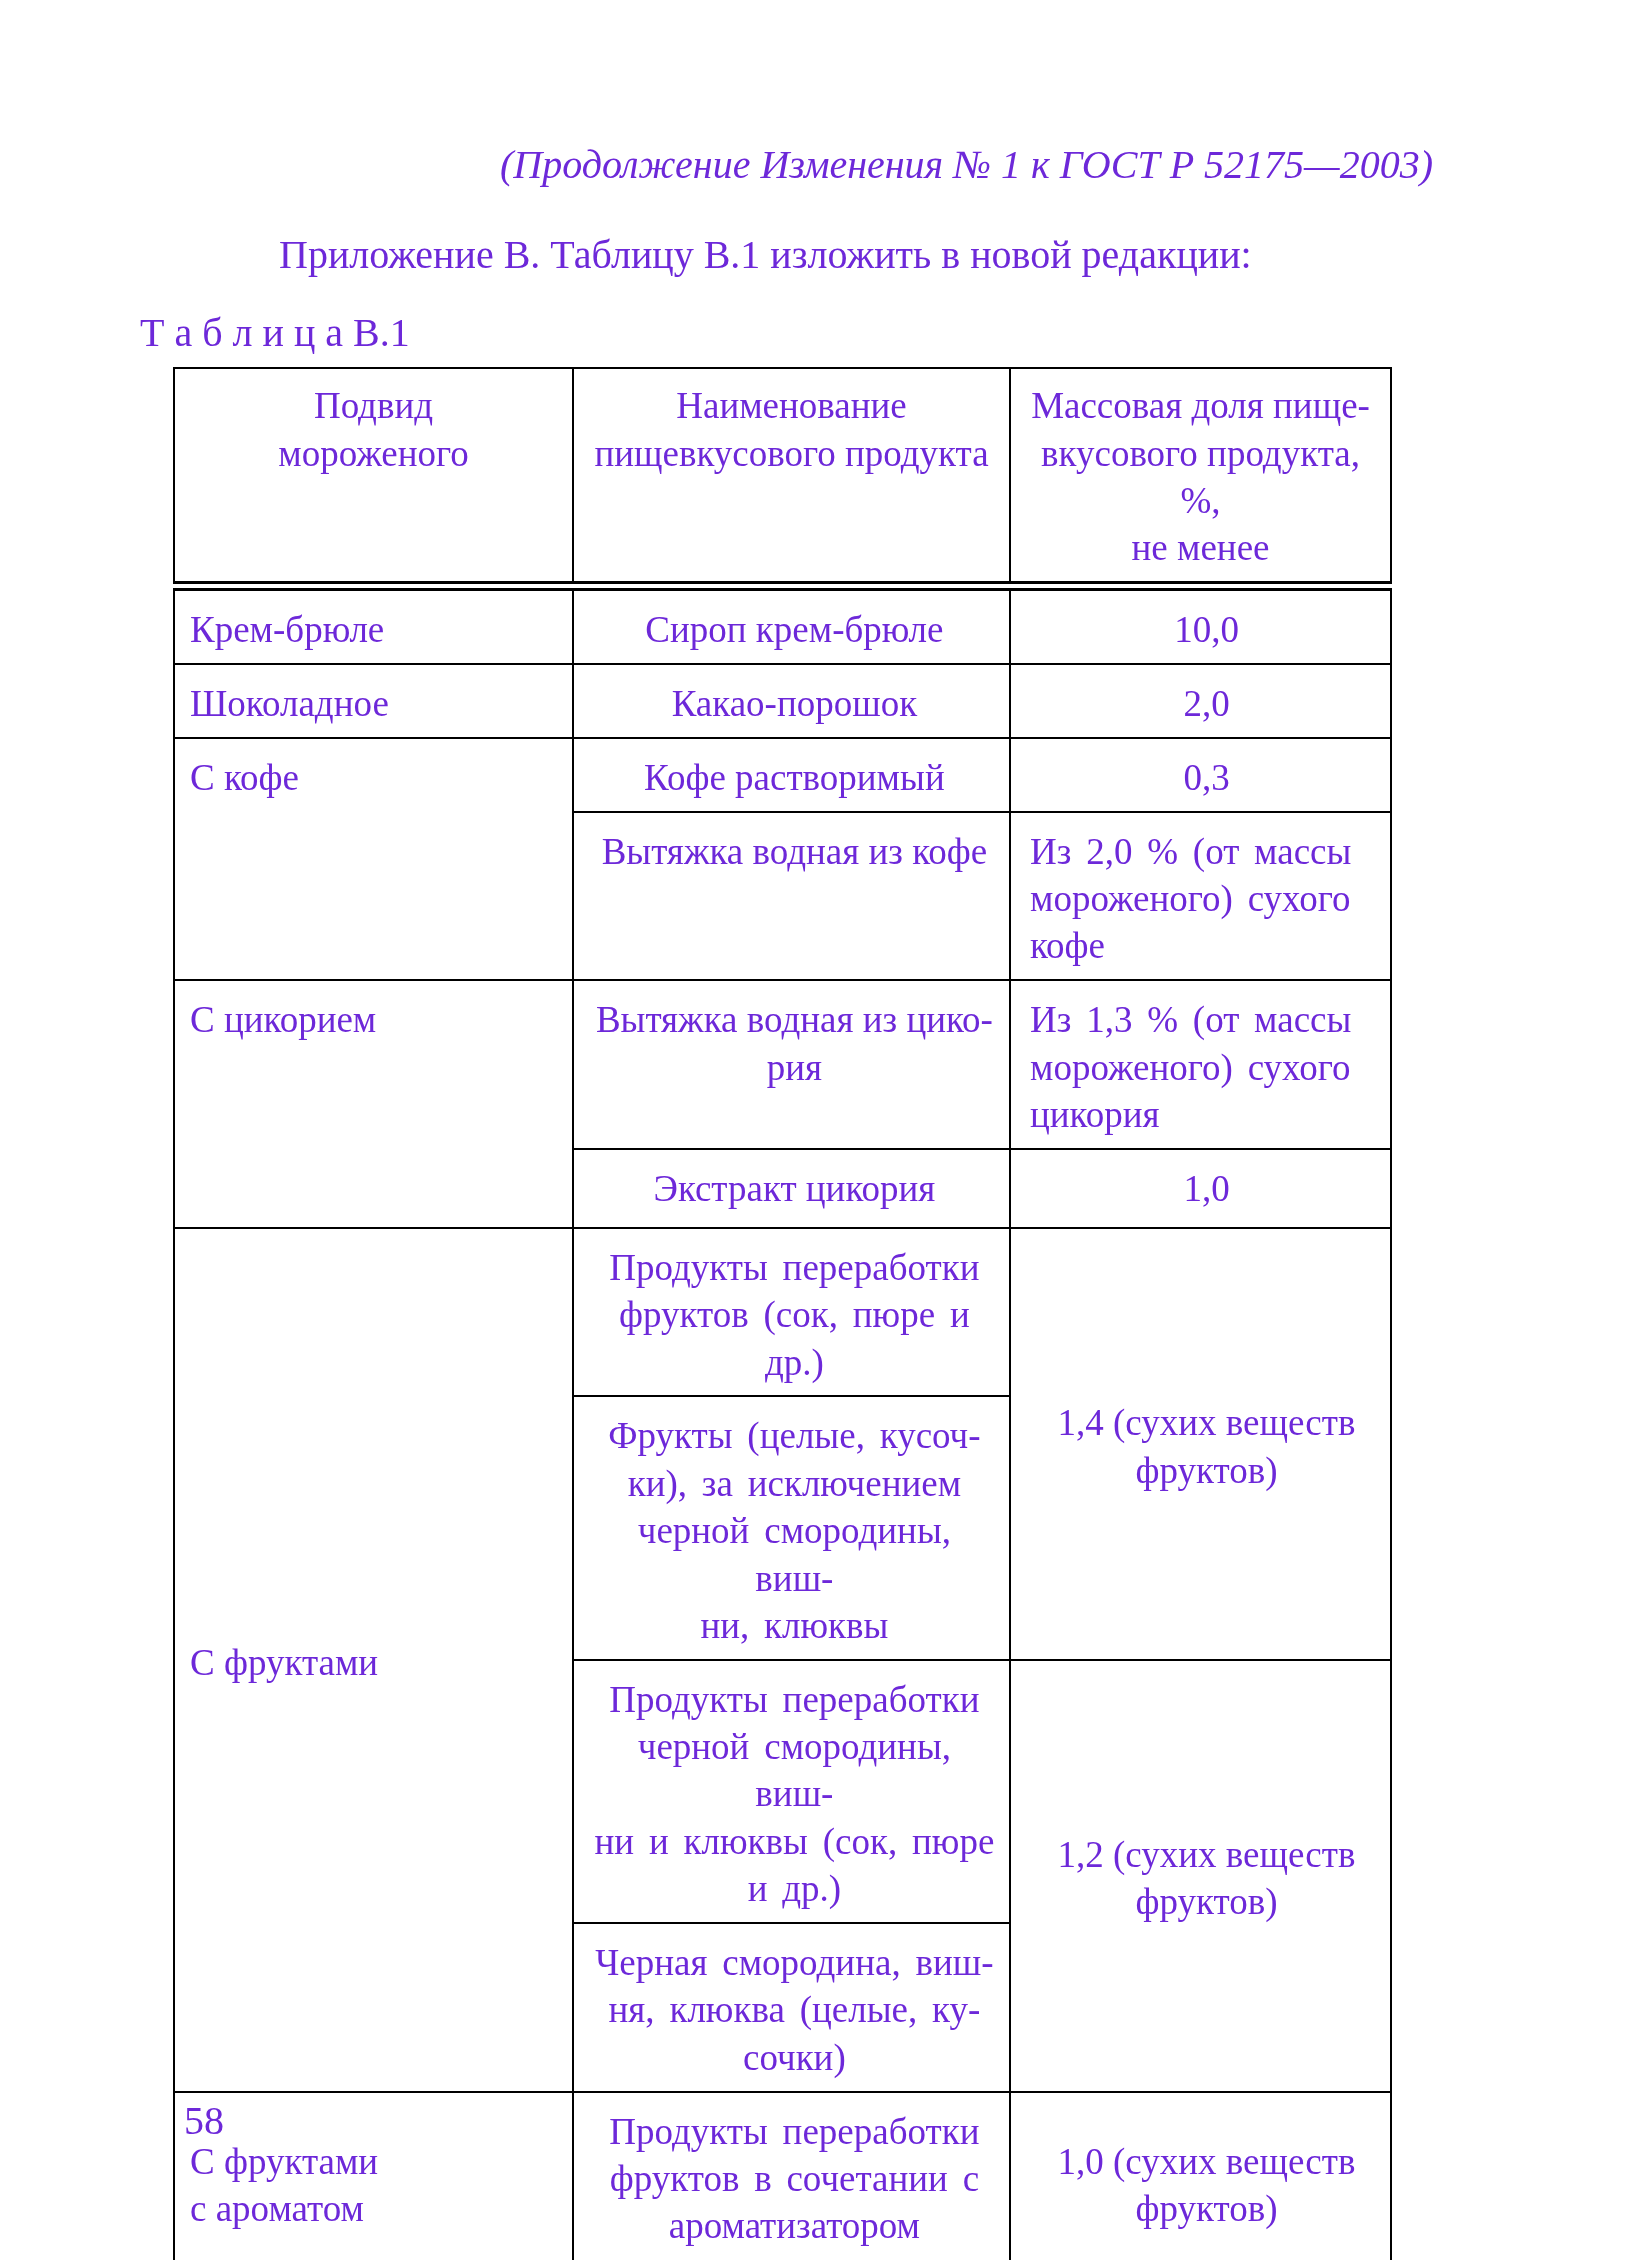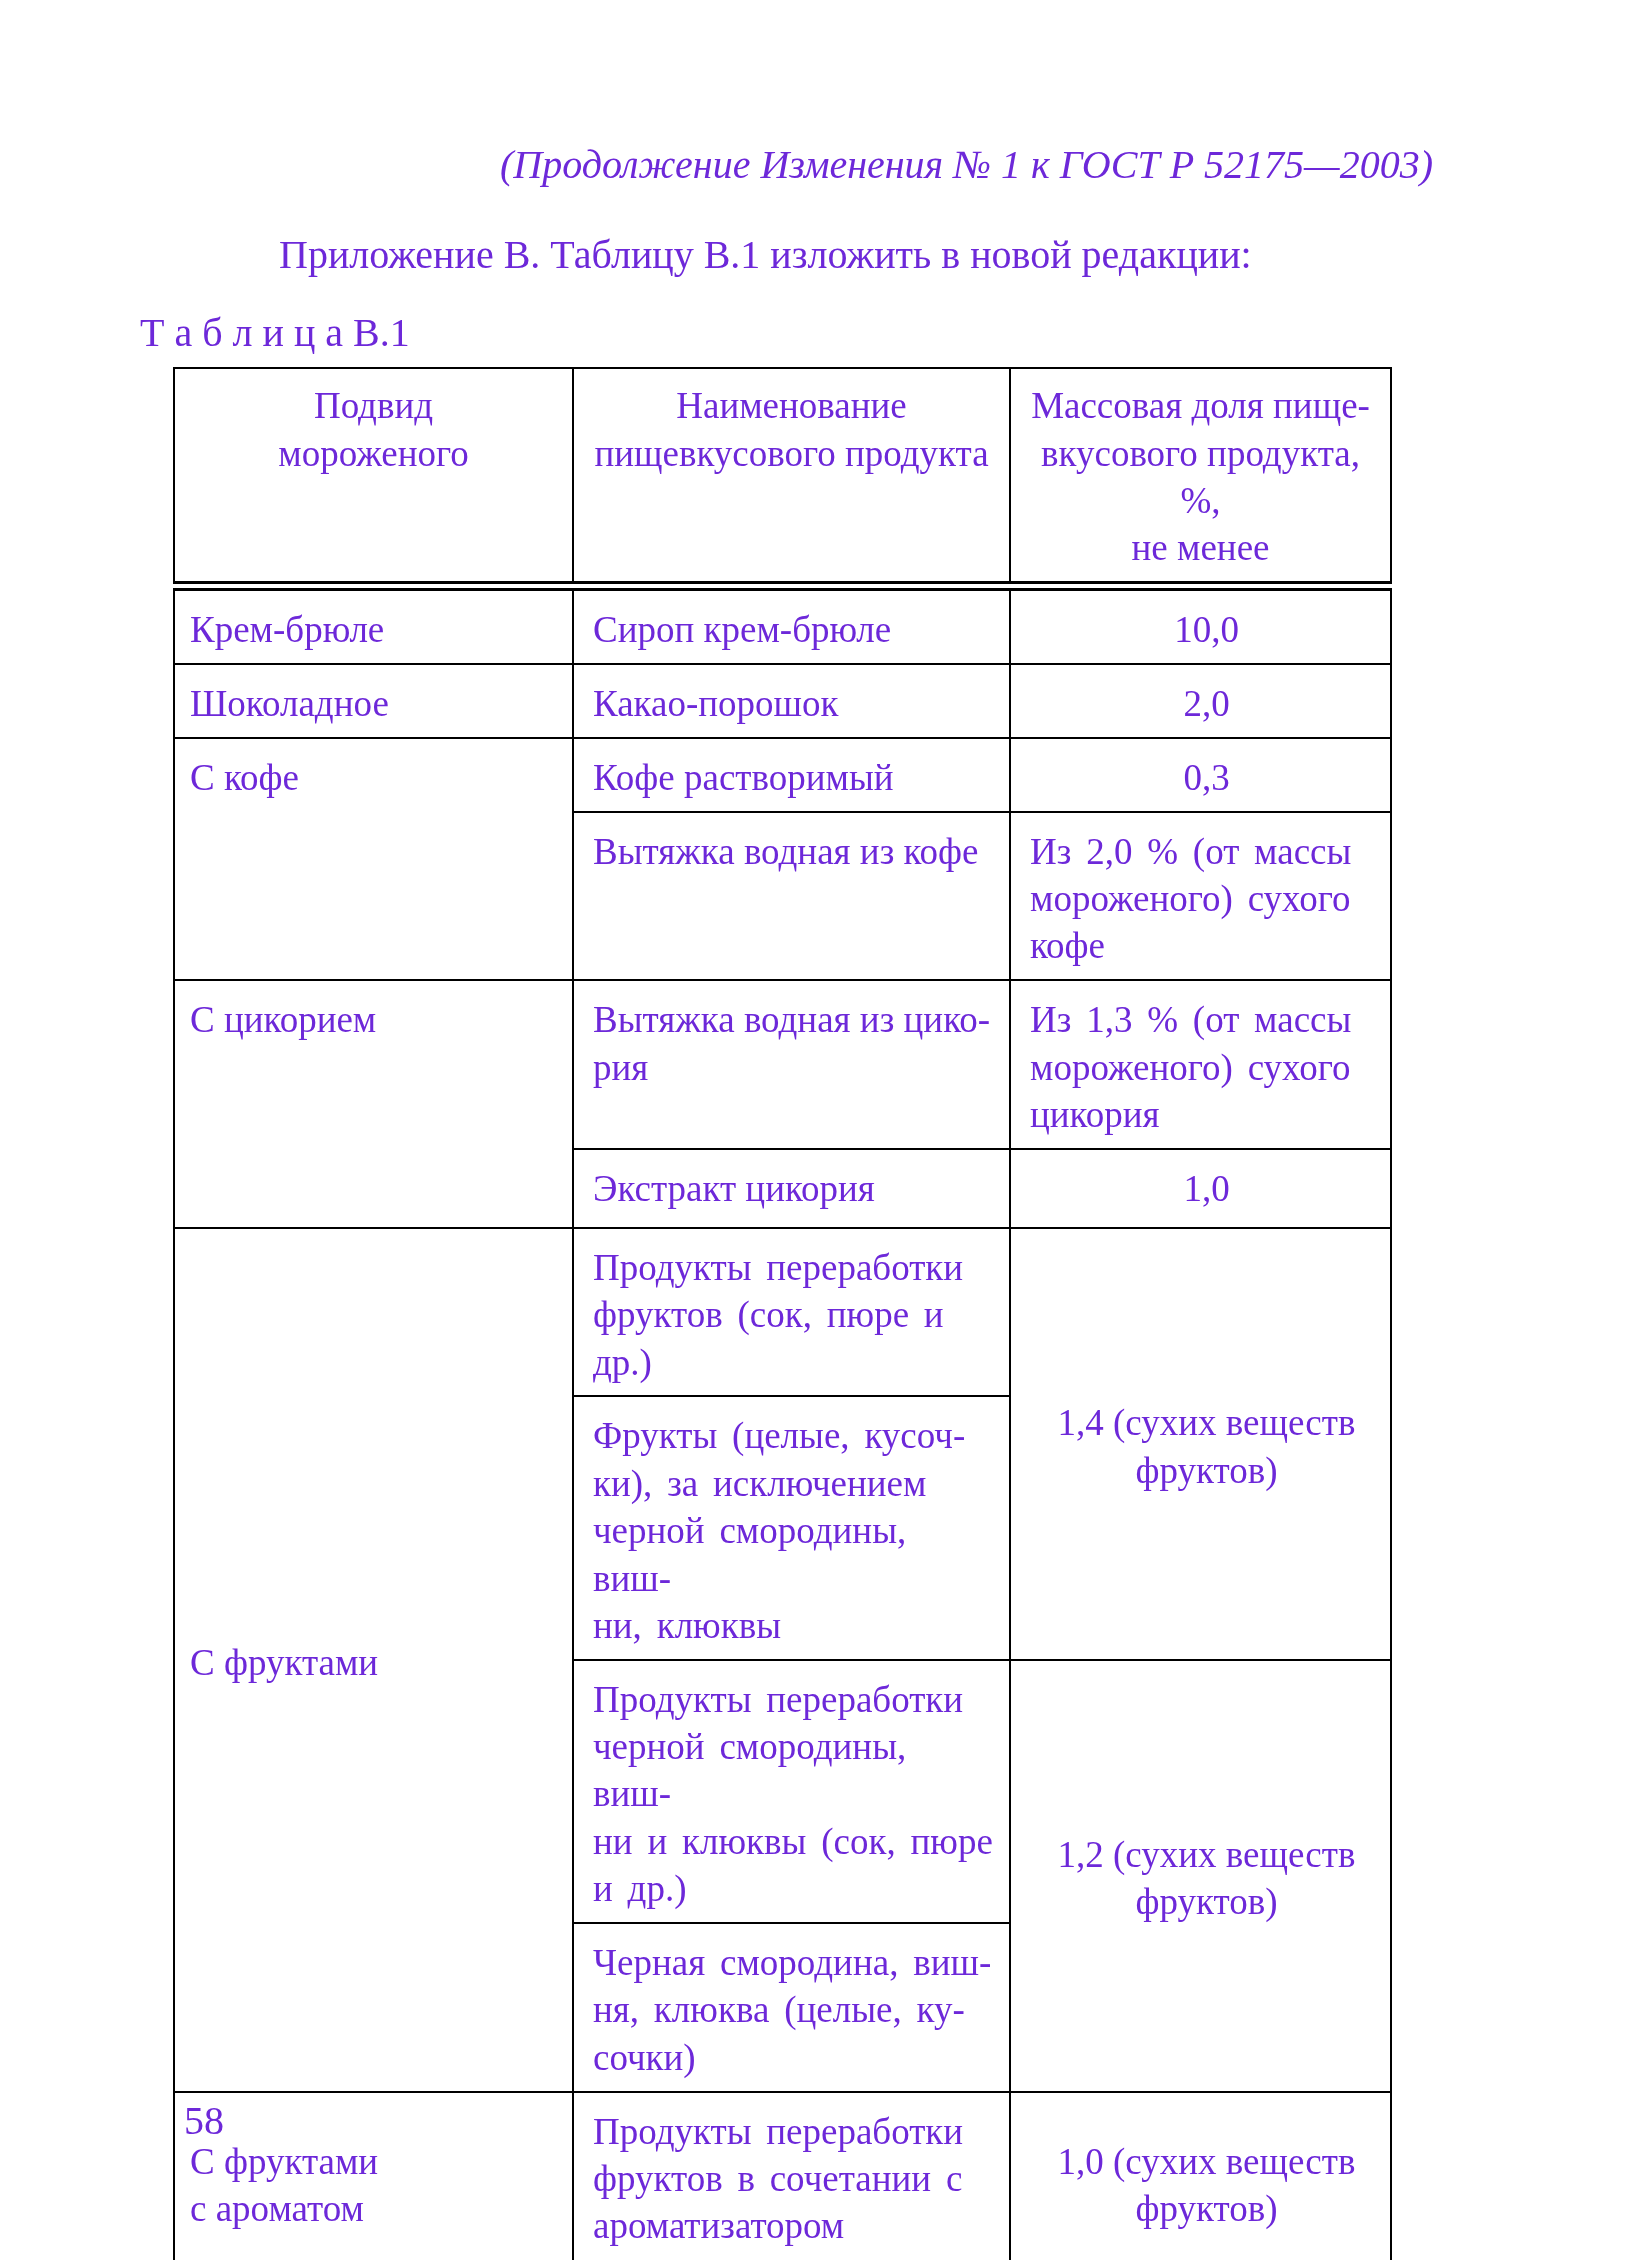--- a/index.html
+++ b/index.html
@@ -64,21 +64,21 @@
     padding: 15px 17px 9.5px 17px;
     overflow: hidden;
   }
   .gost-table thead th {
     text-align: center;
     border-bottom: 10.4px double #000000;
     height: 112px;
     padding-top: 13.2px;
   }
   td.c-sub  { text-align: left; padding-left: 15px; }
-  td.c-prod { text-align: left; padding-left: 19px; padding-right: 13.2px; }
+  td.c-prod { text-align: center; padding-left: 19px; padding-right: 13.2px; }
   td.c-val  { text-align: left; padding-left: 19px; padding-right: 7px; }
   td.num  { text-align: center; }
   td.ctr  { text-align: center; vertical-align: middle; margin-top: 16px; }
   td.vmid { vertical-align: middle; }
   td.wsp  { word-spacing: 0.15em; }
   tr.r1  { height: 74px; }
   tr.r2  { height: 70px; }
   tr.r3  { height: 72px; }
   tr.r4  { height: 161px; }
   tr.r5  { height: 153px; }

